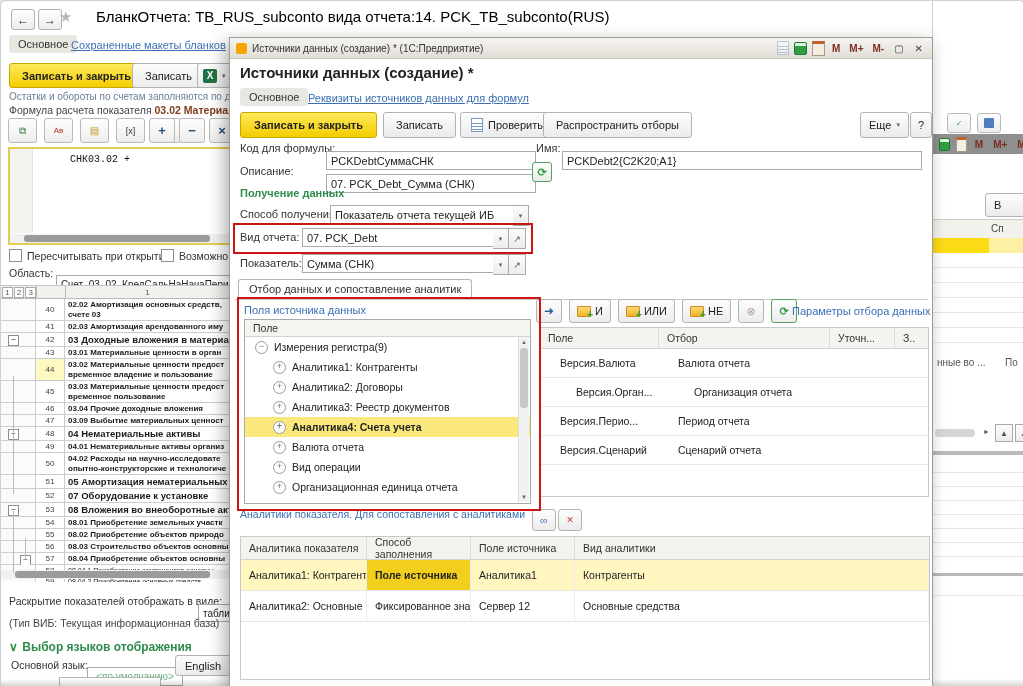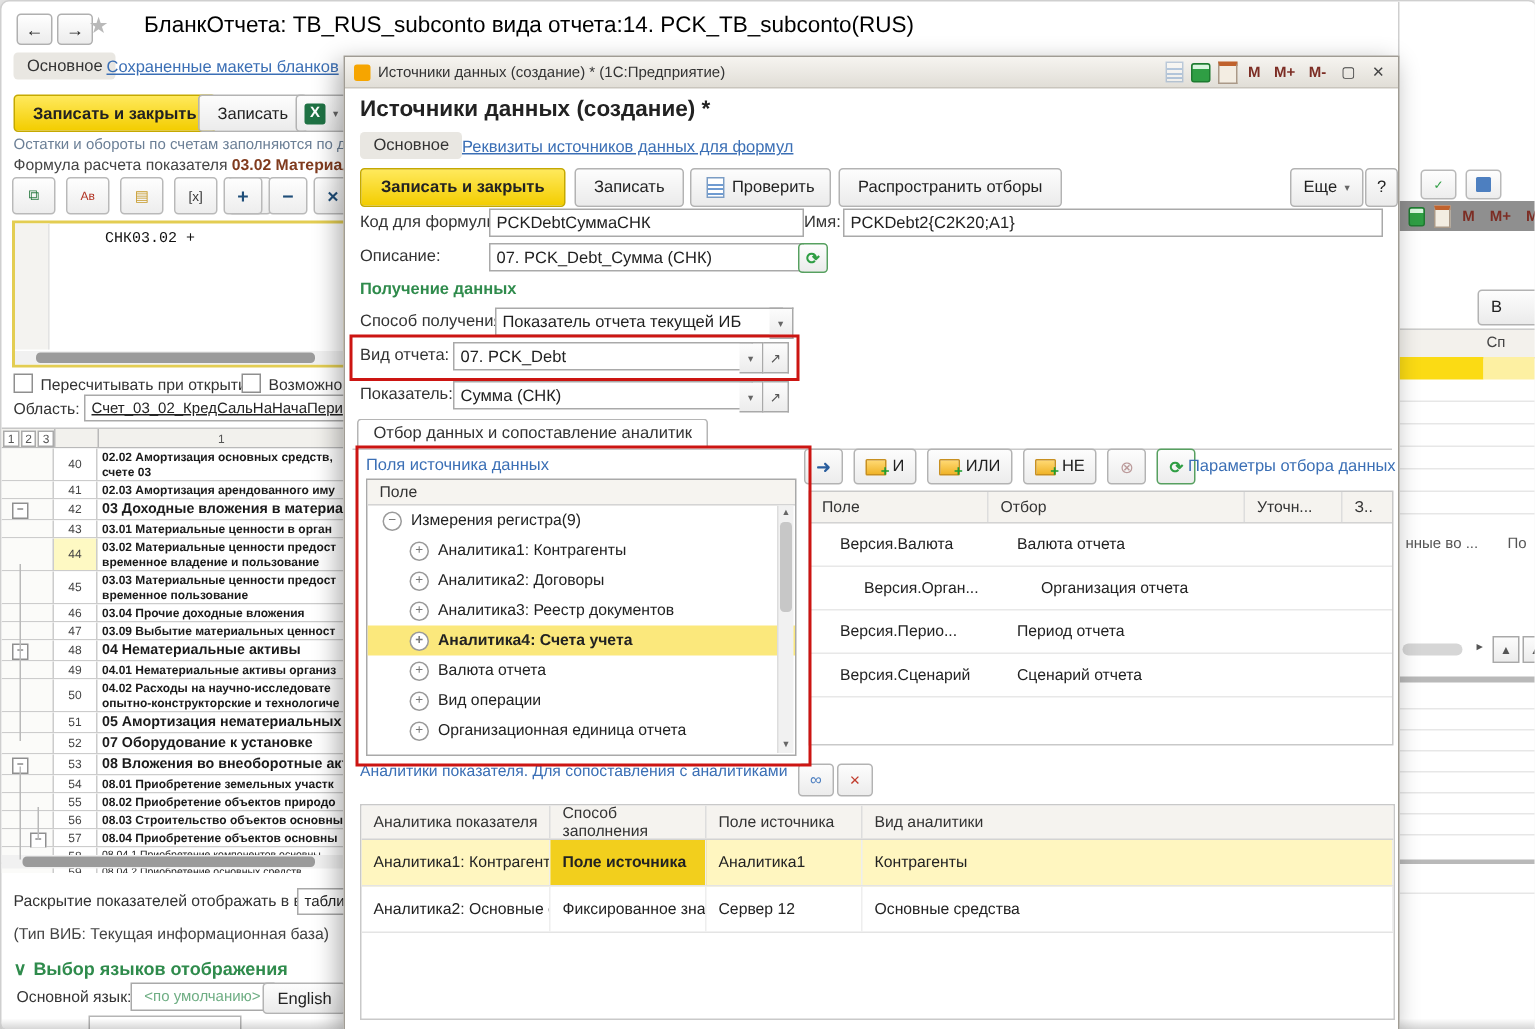--- a/index.html
+++ b/index.html
@@ -2,21 +2,21 @@
 <html><head>
 <meta charset="utf-8">
 <style>
   html,body{margin:0;padding:0;background:#e9e9e9;}
   .screen{position:relative;width:1023px;height:686px;background:#ffffff;
     font-family:"Liberation Sans",sans-serif;color:#222;overflow:hidden;
     border:1px solid #cfcfcf;border-radius:6px;box-shadow:0 6px 14px rgba(0,0,0,.28);}
   .abs{position:absolute;}
   .lbl{font-size:11px;color:#333;white-space:nowrap;}
   .input{border:1px solid #a9a9a9;background:#fff;font-size:11px;color:#222;
-    display:flex;align-items:center;padding:0 4px;white-space:nowrap;overflow:hidden;}
+    display:flex;align-items:center;padding:0 4px;white-space:nowrap;overflow:hidden;margin-top:12px;}
   .btn{display:inline-flex;align-items:center;justify-content:center;gap:5px;
     border:1px solid #b3b3b3;background:linear-gradient(#fdfdfd,#ebebeb);
     border-radius:3px;font-size:11px;color:#222;white-space:nowrap;cursor:default;}
   .btn-y{background:linear-gradient(#ffe95c,#f3cd00);border-color:#c5a900;font-weight:bold;}
   .link{color:#3b6fb5;font-size:11px;text-decoration:underline;white-space:nowrap;}
   .green{color:#2f8b4c;font-weight:bold;font-size:11px;}
   .chip{background:#e9e7e2;border-radius:3px;padding:3px 9px;font-size:11px;color:#333;}
   .arrowbtn{border:1px solid #a9a9a9;background:linear-gradient(#fcfcfc,#ececec);
     display:flex;align-items:center;justify-content:center;font-size:8px;color:#555;}
   .redbox{border:2px solid #cc1512;pointer-events:none;z-index:40;}
@@ -430,21 +430,21 @@
 
     <div class="abs chip" style="left:10px;top:50px;">Основное</div>
     <div class="abs link" style="left:78px;top:54px;">Реквизиты источников данных для формул</div>
 
     <div class="abs btn btn-y" style="left:10px;top:74px;height:24px;padding:0 13px;">Записать и закрыть</div>
     <div class="abs btn" style="left:153px;top:74px;height:24px;padding:0 12px;">Записать</div>
     <div class="abs btn" style="left:230px;top:74px;height:24px;padding:0 10px;">
       <span class="pageico"></span>
       <span>Проверить</span>
     </div>
-    <div class="abs btn" style="left:313px;top:74px;height:24px;padding:0 12px;margin-left:16px;">Распространить отборы</div>
+    <div class="abs btn" style="left:313px;top:74px;height:24px;padding:0 12px;">Распространить отборы</div>
     <div class="abs btn" style="left:630px;top:74px;height:24px;padding:0 8px;">
       <span>Еще</span>
       <span style="font-size:7px;color:#666;">▾</span>
     </div>
     <div class="abs btn" style="left:680px;top:74px;width:20px;height:24px;">?</div>
 
     <div class="abs lbl" style="left:10px;top:104px;">Код для формулы:</div>
     <div class="abs input" style="left:96px;top:101px;width:200px;height:17px;">PCKDebtСуммаСНК</div>
     <div class="abs lbl" style="left:306px;top:104px;">Имя:</div>
     <div class="abs input" style="left:332px;top:101px;width:350px;height:17px;">PCKDebt2{C2K20;A1}</div>

